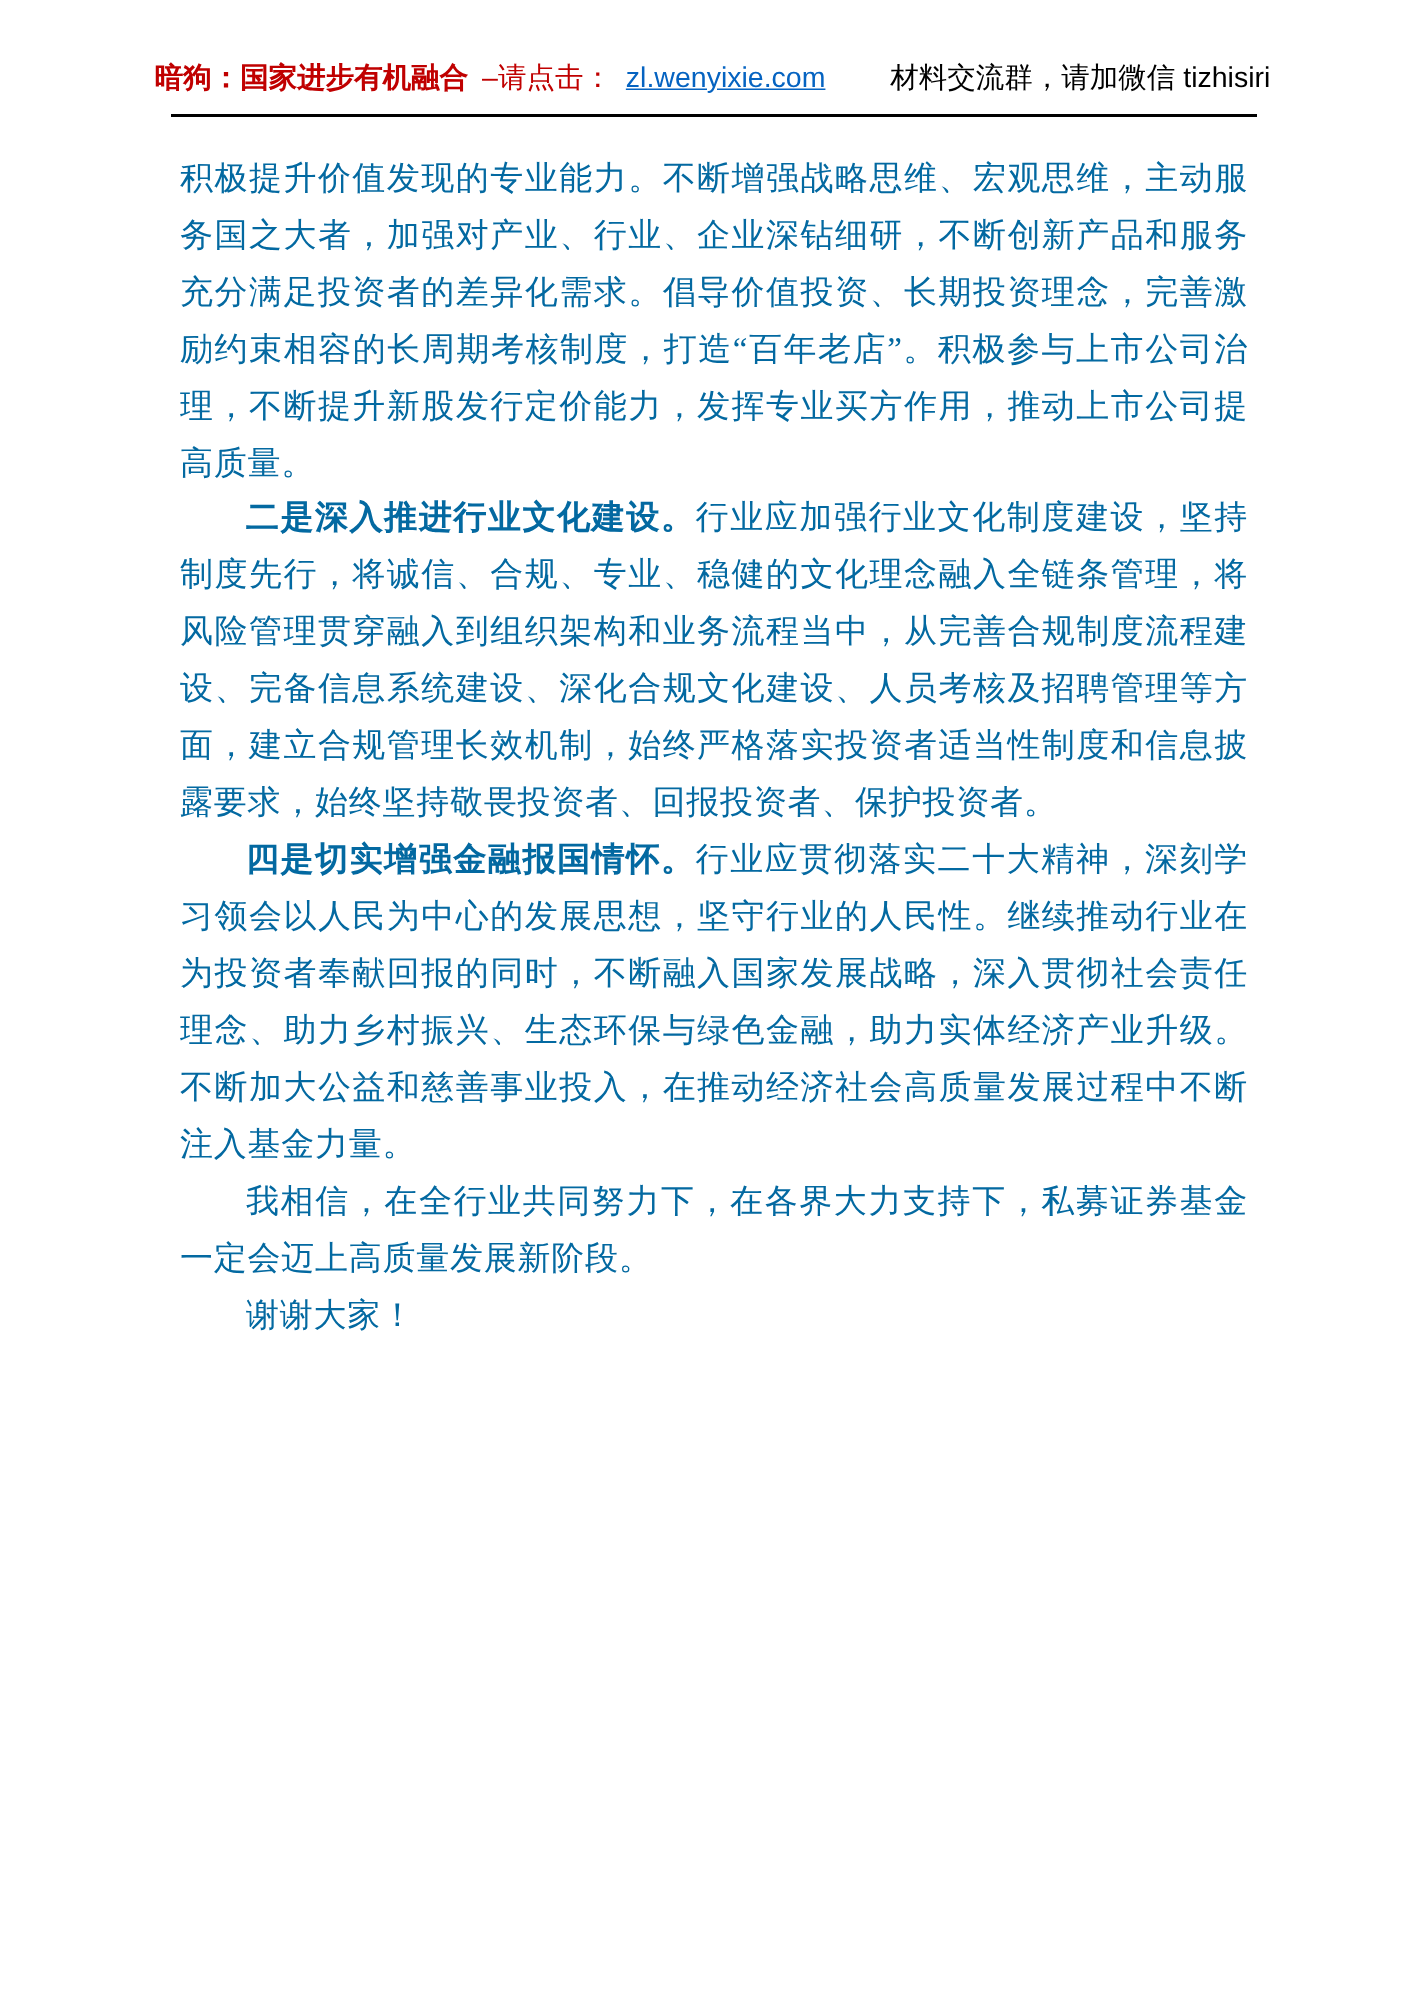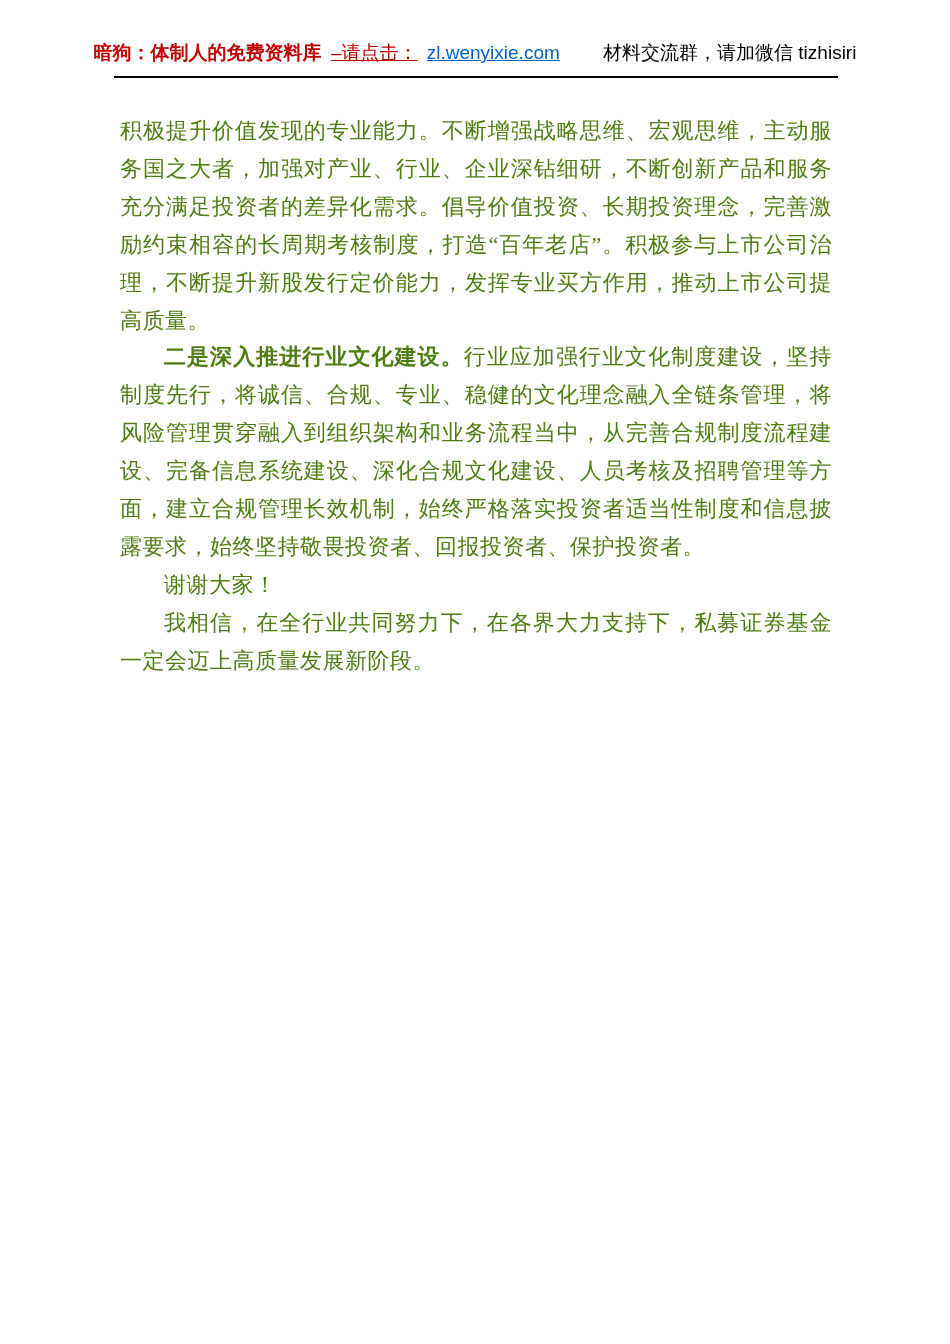--- a/index.html
+++ b/index.html
@@ -26,45 +26,44 @@
     line-height: 26px;
     white-space: nowrap;
   }
   .brand {
     color: var(--brand-red, #c00000);
     font-weight: bold;
   }
   .click-prompt {
     color: var(--brand-red, #c00000);
     margin-left: 4px;
-    text-decoration: underline;
   }
   .site-link {
     color: var(--link-blue, #0563c1);
     text-decoration: underline;
     cursor: pointer;
     margin: 0 22px 0 4px;
   }
   .group-note {
     color: #000000;
     margin-left: 16px;
   }
   .divider {
     position: absolute;
     top: 76px;
     left: 114px;
     right: 112px;
     border-top: 2px solid #000000;
   }
   .content {
     position: absolute;
-    top: 112px;
+    top: 100px;
     left: 120px;
     width: 712px;
-    color: #4d7c0f;
+    color: #0369a1;
     font-size: 22px;
     line-height: 38px;
     text-align: justify;
     letter-spacing: 0.5px;
   }
   .content p {
     margin: 0;
   }
   .content p.indent {
     text-indent: 2em;
@@ -72,25 +71,26 @@
   }
   .lead {
     font-weight: bold;
   }
 </style>
 </head>
 <body>
 
 <div class="page">
   <div class="header">
-    <span class="brand">暗狗：体制人的免费资料库</span>
+    <span class="brand">暗狗：国家进步有机融合</span>
     <span class="click-prompt">–请点击：</span>
     <a class="site-link">zl.wenyixie.com</a>
     <span class="group-note">材料交流群，请加微信 tizhisiri</span>
   </div>
   <div class="divider"></div>
   <div class="content" id="doc-content">
       <p><span>积极提升价值发现的专业能力。不断增强战略思维、宏观思维，主动服务国之大者，加强对产业、行业、企业深钻细研，不断创新产品和服务充分满足投资者的差异化需求。倡导价值投资、长期投资理念，完善激励约束相容的长周期考核制度，打造“百年老店”。积极参与上市公司治理，不断提升新股发行定价能力，发挥专业买方作用，推动上市公司提高质量。</span></p>
       <p class="indent"><span class="lead">二是深入推进行业文化建设。</span><span>行业应加强行业文化制度建设，坚持制度先行，将诚信、合规、专业、稳健的文化理念融入全链条管理，将风险管理贯穿融入到组织架构和业务流程当中，从完善合规制度流程建设、完备信息系统建设、深化合规文化建设、人员考核及招聘管理等方面，建立合规管理长效机制，始终严格落实投资者适当性制度和信息披露要求，始终坚持敬畏投资者、回报投资者、保护投资者。</span></p>
+      <p class="indent"><span class="lead">四是切实增强金融报国情怀。</span><span>行业应贯彻落实二十大精神，深刻学习领会以人民为中心的发展思想，坚守行业的人民性。继续推动行业在为投资者奉献回报的同时，不断融入国家发展战略，深入贯彻社会责任理念、助力乡村振兴、生态环保与绿色金融，助力实体经济产业升级。不断加大公益和慈善事业投入，在推动经济社会高质量发展过程中不断注入基金力量。</span></p>
+      <p class="indent"><span>我相信，在全行业共同努力下，在各界大力支持下，私募证券基金一定会迈上高质量发展新阶段。</span></p>
       <p class="indent"><span>谢谢大家！</span></p>
-      <p class="indent"><span>我相信，在全行业共同努力下，在各界大力支持下，私募证券基金一定会迈上高质量发展新阶段。</span></p>
     </div>
 </div>
 
 </body></html>

